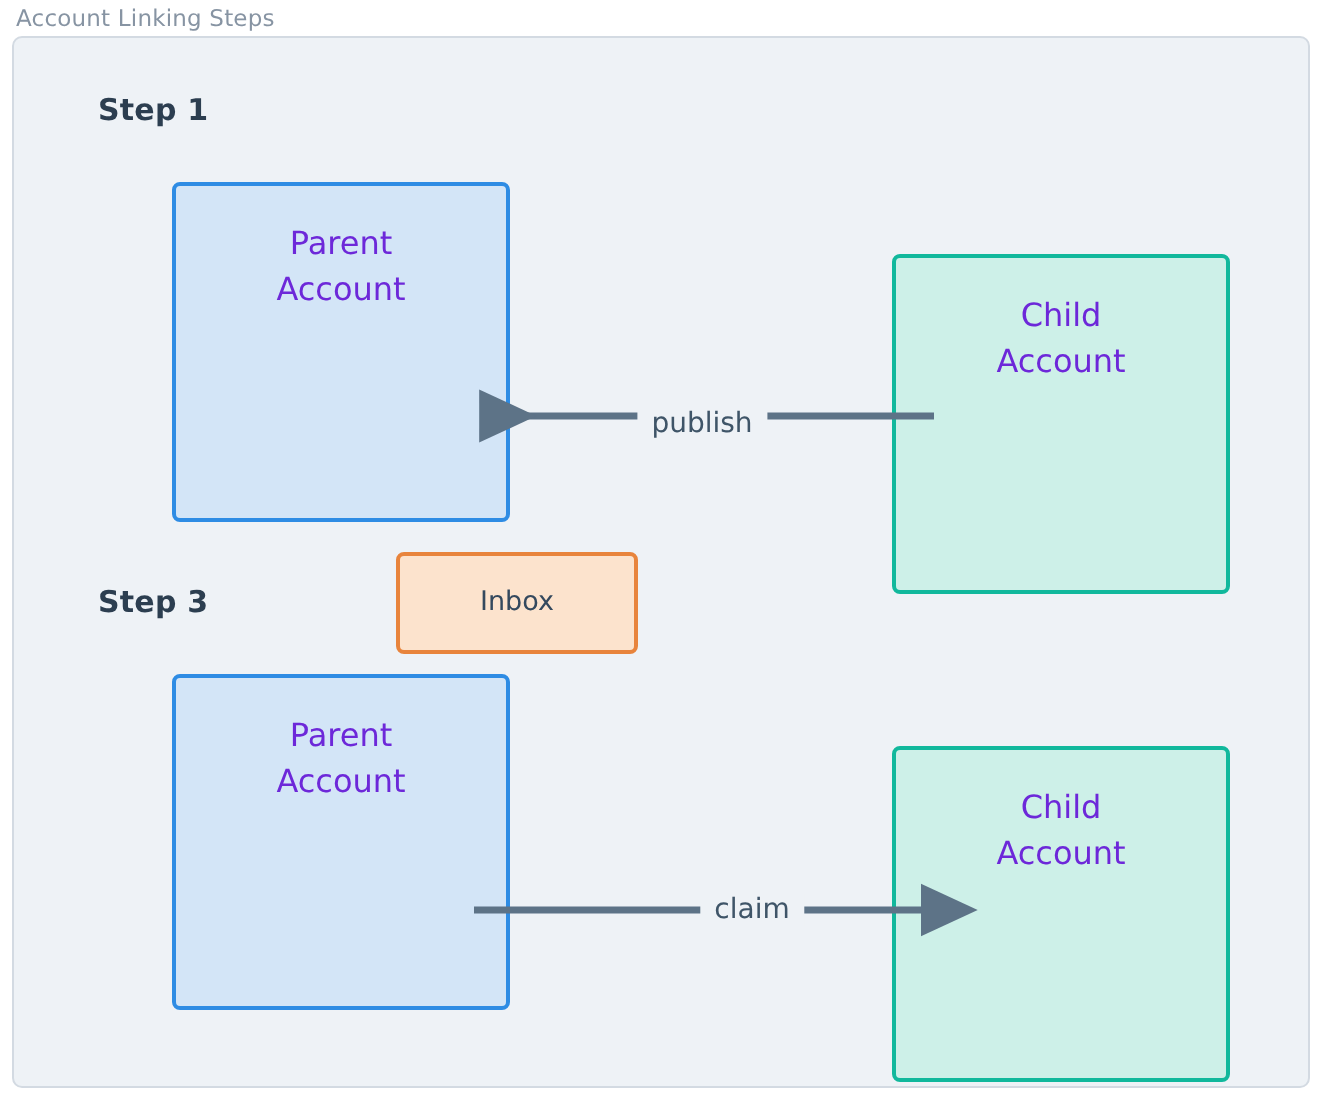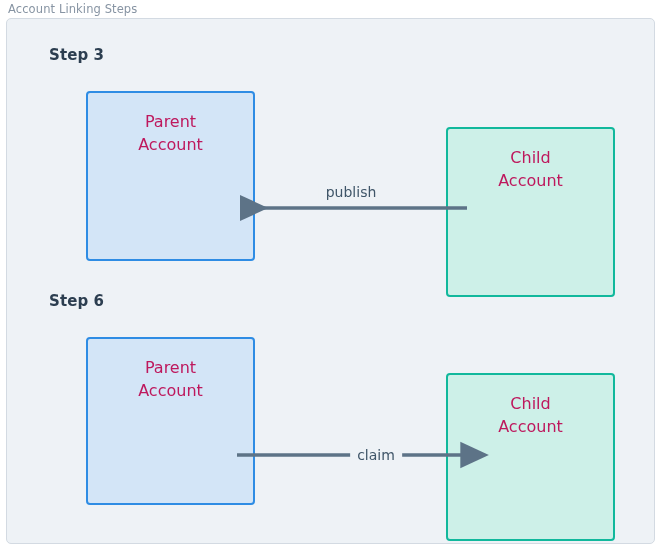--- a/index.html
+++ b/index.html
@@ -63,21 +63,21 @@
     box-sizing: border-box;
     border-radius: 4px;
   }
   .account-box .account-title {
     position: absolute;
     left: 0;
     right: 0;
     text-align: center;
     font-size: 16px;
     line-height: 1.45;
-    color: #be185d;
+    color: #6d28d9;
     white-space: pre-line;
   }
   .parent-box {
     background: #d3e5f7;
     border: 2px solid #2e8ce4;
   }
   .child-box {
     background: #cdf0e8;
     border: 2px solid #11b89c;
     margin-top: 36px;
@@ -125,46 +125,47 @@
   }
   .edge-label {
     position: absolute;
     font-size: 14px;
     color: #3f5568;
     background: #eef2f6;
     padding: 0 7px;
     white-space: nowrap;
     transform: translate(-50%, -50%);
   }
-  #publish-label { left: 351px; top: 192px; }
+  #publish-label { left: 351px; top: 212px; }
   #claim-label   { left: 351px; top: 455px; margin-left: 25px; }
 </style>
 </head>
 <body>
 
 <div id="diagram-root">
 
   <div class="frame-caption">Account Linking Steps</div>
 
   <div class="frame"></div>
 
-  <div class="step-title" id="step1-title">Step 3</div>
+  <div class="step-title" id="step1-title">Step 1</div>
 
   <div class="account-box parent-box" id="parent-box-1">
     <div class="account-title">Parent
 Account</div>
+    <div class="inner-box inbox-style" id="inbox-box">Inbox</div>
   </div>
 
   <div class="account-box child-box" id="child-box-1">
     <div class="account-title">Child
 Account</div>
 
   </div>
 
-  <div class="step-title" id="step2-title">Step 6</div>
+  <div class="step-title" id="step2-title">Step 3</div>
 
   <div class="account-box parent-box" id="parent-box-2">
     <div class="account-title">Parent
 Account</div>
 
   </div>
 
   <div class="account-box child-box" id="child-box-2">
     <div class="account-title">Child
 Account</div>

